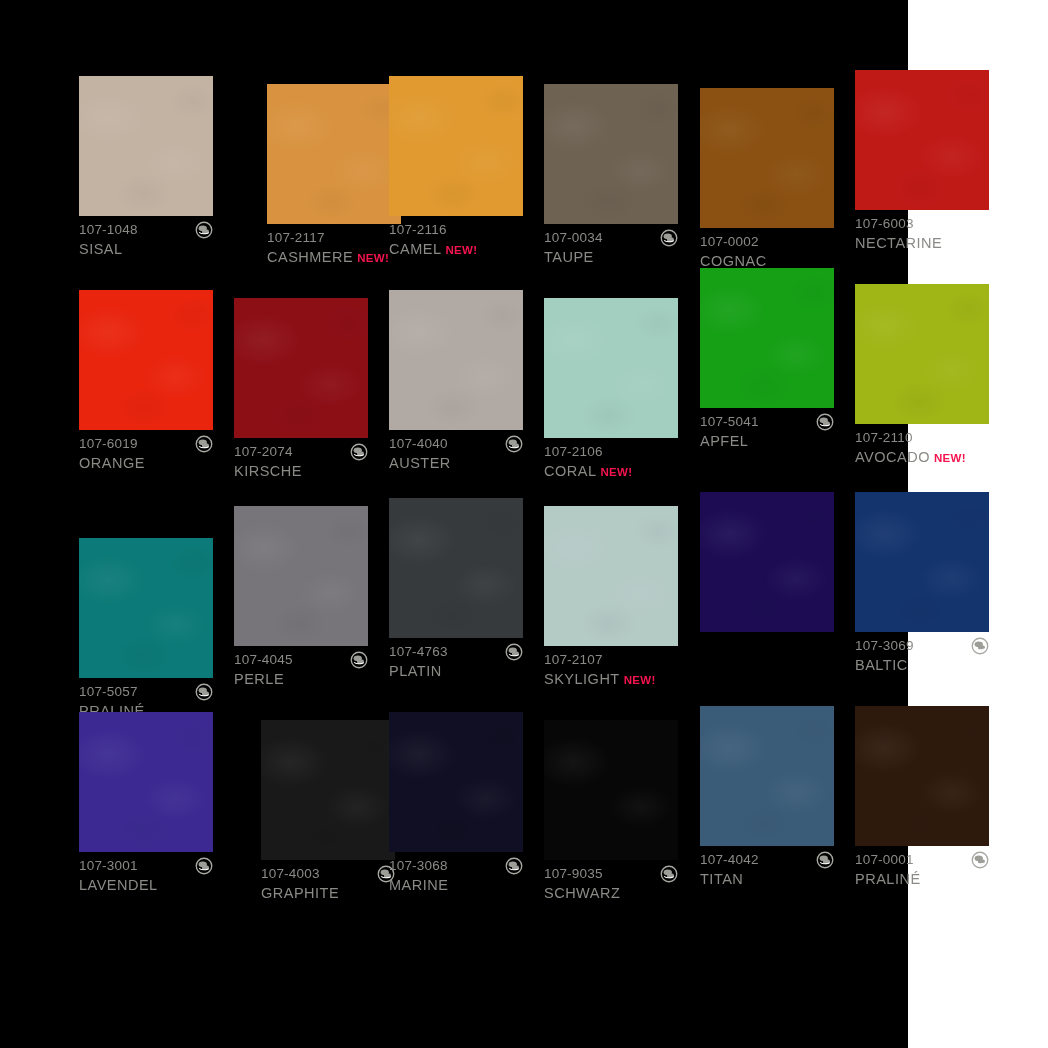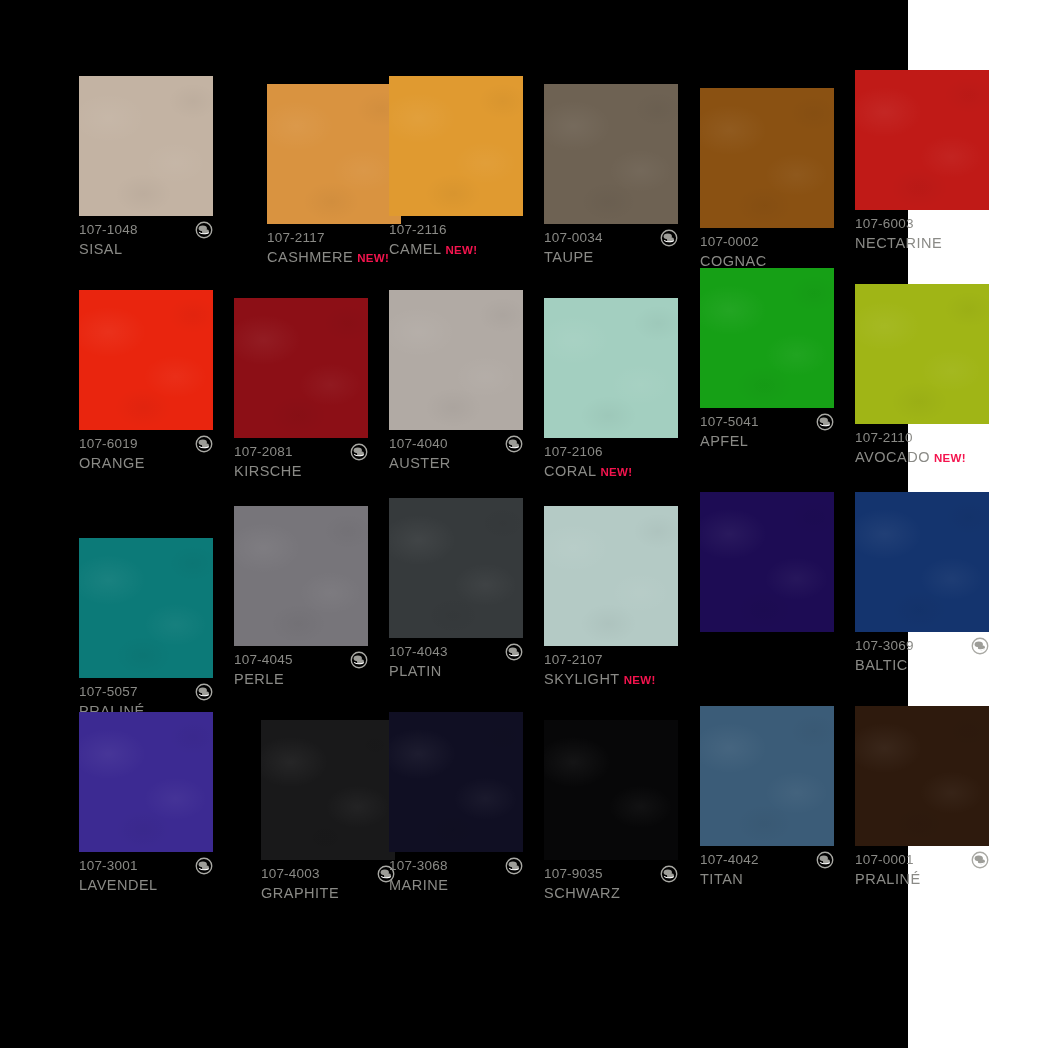--- a/index.html
+++ b/index.html
@@ -224,21 +224,21 @@
         </div>
         <div class="name-row">
           <span class="name">ORANGE</span>
         </div>
       </div>
     </div>
     <div class="swatch-cell" style="left: 234px; top: 298px;">
       <div class="chip" style="background: rgb(140, 15, 22);"></div>
       <div class="meta">
         <div class="code-row">
-          <span class="code">107-2081</span>
+          <span class="code">107-2074</span>
           <svg class="badge-icon" viewBox="0 0 20 20">
             <circle cx="10" cy="10" r="8.6" fill="none" stroke="#a9a9a4" stroke-width="1.5"></circle>
             <ellipse cx="8.6" cy="8.2" rx="4.6" ry="3.1" fill="#9d9d98"></ellipse>
             <ellipse cx="11.6" cy="11.9" rx="3.9" ry="2.7" fill="#9d9d98"></ellipse>
             <path d="M4.6 12.6 C7.2 14.6 12.6 14.9 15.4 12.9" fill="none" stroke="#ffffff" stroke-width="1.2"></path>
           </svg>
         </div>
         <div class="name-row">
           <span class="name">KIRSCHE</span>
         </div>
@@ -345,21 +345,21 @@
         </div>
         <div class="name-row">
           <span class="name">PERLE</span>
         </div>
       </div>
     </div>
     <div class="swatch-cell" style="left: 389px; top: 498px;">
       <div class="chip" style="background: rgb(54, 58, 60);"></div>
       <div class="meta">
         <div class="code-row">
-          <span class="code">107-4043</span>
+          <span class="code">107-4763</span>
           <svg class="badge-icon" viewBox="0 0 20 20">
             <circle cx="10" cy="10" r="8.6" fill="none" stroke="#a9a9a4" stroke-width="1.5"></circle>
             <ellipse cx="8.6" cy="8.2" rx="4.6" ry="3.1" fill="#9d9d98"></ellipse>
             <ellipse cx="11.6" cy="11.9" rx="3.9" ry="2.7" fill="#9d9d98"></ellipse>
             <path d="M4.6 12.6 C7.2 14.6 12.6 14.9 15.4 12.9" fill="none" stroke="#ffffff" stroke-width="1.2"></path>
           </svg>
         </div>
         <div class="name-row">
           <span class="name">PLATIN</span>
         </div>

